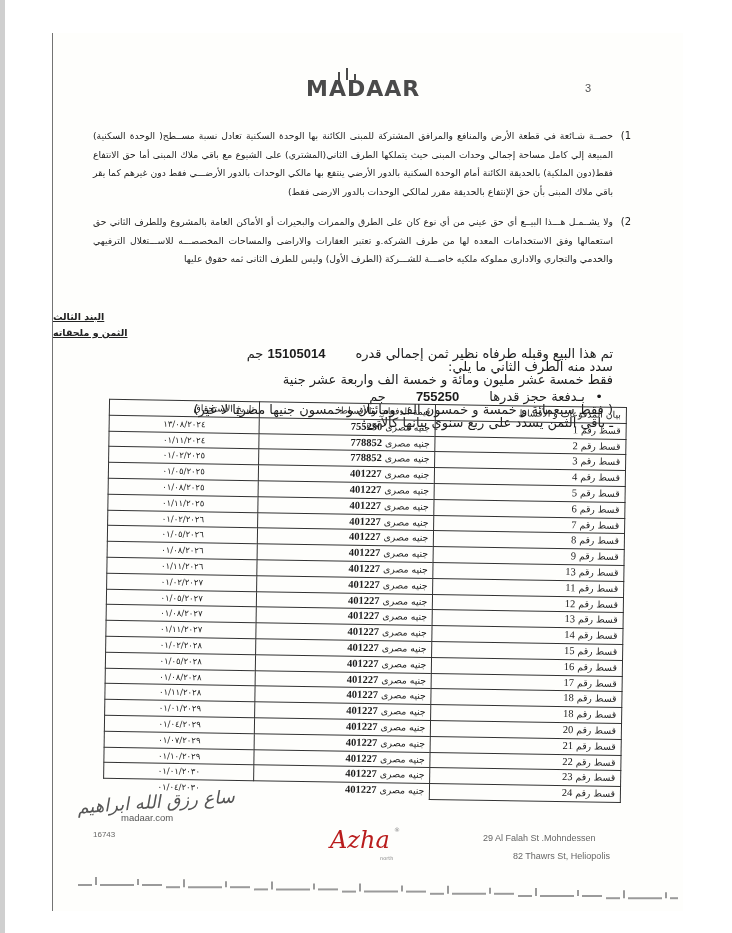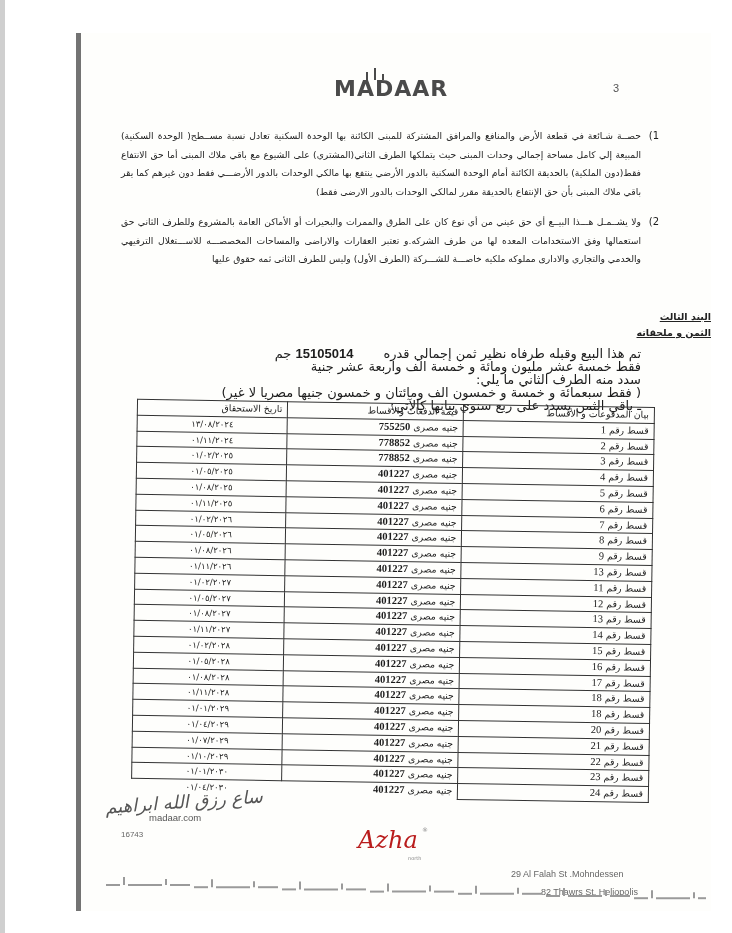--- a/index.html
+++ b/index.html
@@ -2,42 +2,42 @@
 <html><head>
 <meta charset="utf-8">
 <style>
   html, body { margin: 0; padding: 0; }
   body {
     width: 732px; height: 933px; background: #ffffff; position: relative; overflow: hidden;
     font-family: "DejaVu Sans", sans-serif; color: #222;
   }
   .left-bar { position: absolute; left: 0; top: 0; width: 5px; height: 933px; background: #cfcfcf; }
   .page {
-    position: absolute; left: 76px; top: 33px; width: 630px; height: 878px;
-    background: #fefefc; border-left: 5px solid #737373;
+    position: absolute; left: 52px; top: 33px; width: 630px; height: 878px;
+    background: #fefefc; border-left: 1px solid #737373;
   }
   .logo {
     position: absolute; left: 253px; top: 43px; width: 100px; text-align: center;
     font-family: "DejaVu Sans", sans-serif; font-weight: bold; font-size: 22px; letter-spacing: 1px;
     color: #4a4a4a;
   }
   .logo .bars { position: absolute; top: -8px; left: 18px; width: 70px; height: 12px; }
   .logo .bars i { position: absolute; bottom: 0; width: 2px; background: #4a4a4a; display: block; }
   .page-number { position: absolute; left: 532px; top: 49px; font-size: 11px; color: #555; font-family: "Liberation Sans", sans-serif; }
 
   .text {
     position: absolute; direction: rtl; text-align: justify;
     font-family: "DejaVu Sans", sans-serif; font-size: 9.2px; line-height: 18.5px; color: #1c1c1c;
   }
   .clause { position: absolute; right: 70px; width: 520px; }
   .clause .num { position: absolute; right: -18px; top: 0; font-size: 10px; }
   .clause1 { top: 94px; }
   .clause2 { top: 180px; }
 
-  .heading { position: absolute; left: 0; width: 630px; text-align: right; direction: rtl; font-size: 9.5px; font-weight: bold; text-decoration: underline; color: #222; }
+  .heading { position: absolute; left: 0; width: 630px; text-align: left; direction: rtl; font-size: 9.5px; font-weight: bold; text-decoration: underline; color: #222; }
   .h1 { top: 278px; }
   .h2 { top: 294px; }
 
   .price-lines { position: absolute; right: 70px; top: 314px; width: 520px; direction: rtl; font-size: 13px; line-height: 13px; color: #1c1c1c; }
   .price-lines .line { height: 13px; white-space: nowrap; }
   .price-lines .gap { display: inline-block; width: 30px; }
   .price-lines .bullet-line { padding-right: 0; margin-top: 4px; }
   .price-lines .bullet { display: inline-block; width: 28px; text-align: center; }
   .price-lines .num { font-family: "Liberation Sans", sans-serif; font-weight: bold; }
 
@@ -58,21 +58,21 @@
 
   .signature {
     position: absolute; left: 24px; top: 758px; font-family: "DejaVu Serif", serif; font-style: italic;
     font-size: 18px; color: #555; direction: rtl; transform: rotate(-4deg);
   }
   .footer-web { position: absolute; left: 40px; top: 779px; font-size: 9.5px; color: #555; font-family: "Liberation Sans", sans-serif; margin-left: 28px; }
   .footer-hotline { position: absolute; left: 40px; top: 797px; font-size: 8px; color: #666; font-family: "Liberation Sans", sans-serif; }
   .azha-logo { position: absolute; left: 277px; top: 793px; font-family: "DejaVu Serif", serif; font-style: italic; font-size: 24px; color: #b91c1c; }
   .azha-sub { position: absolute; left: 327px; top: 822px; font-size: 5px; color: #888; }
   .azha-reg { position: absolute; left: 341px; top: 793px; font-size: 6px; color: #888; }
-  .address { position: absolute; left: 430px; top: 796px; font-size: 9px; line-height: 18px; color: #666; font-family: "Liberation Sans", sans-serif; margin-top: 36px; }
+  .address { position: absolute; left: 430px; top: 796px; font-size: 9px; line-height: 18px; color: #666; font-family: "Liberation Sans", sans-serif; }
   .address div:nth-child(2) { padding-left: 30px; }
   .border-strip { position: absolute; left: 5px; top: 840px; width: 620px; height: 30px; }
 </style>
 </head>
 <body>
 
 <div class="left-bar"></div>
 
 <div class="page">
 
@@ -96,22 +96,25 @@
   </div>
 
   <div class="heading h1">البند الثالث</div>
   <div class="heading h2">الثمن و ملحقاته</div>
 
   <div class="price-lines">
     <div class="line">
       <span>تم هذا البيع وقبله طرفاه نظير ثمن إجمالي قدره</span><span class="gap"></span><span class="num">15105014</span>
       <span>جم</span>
     </div>
+    <div class="line">سدد منه الطرف الثاني ما يلي:</div>
     <div class="line">فقط خمسة عشر مليون ومائة و خمسة الف واربعة عشر جنية</div>
-    <div class="line">سدد منه الطرف الثاني ما يلي:</div>
+    <div class="line bullet-line">
+      <span class="bullet">•</span><span>بـدفعة حجز قدرها</span><span class="gap"></span><span class="num">755250</span><span class="gap"></span><span>جم</span>
+    </div>
     <div class="line">( فقط سبعمائة و خمسة و خمسون الف ومائتان و خمسون جنيها مصريا لا غير)</div>
     <div class="line">ـ باقي الثمن يسدد على ربع سنوي بيانها كالآتي:</div>
   </div>
 
   <table class="schedule">
     <thead>
       <tr>
         <th class="c-label">بيان المدفوعات و الأقساط</th>
         <th class="c-amount">قيمة الدفعات والأقساط</th>
         <th class="c-date" style="text-align:right;font-size:9.3px;">تاريخ الاستحقاق</th>

